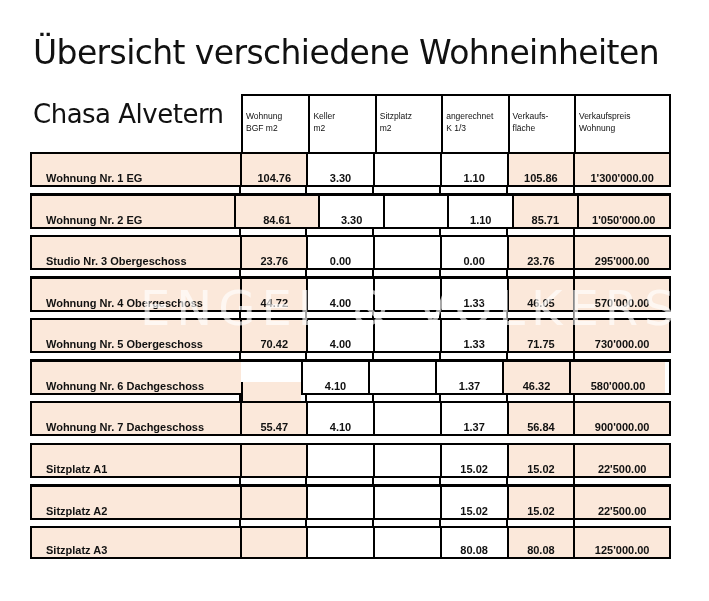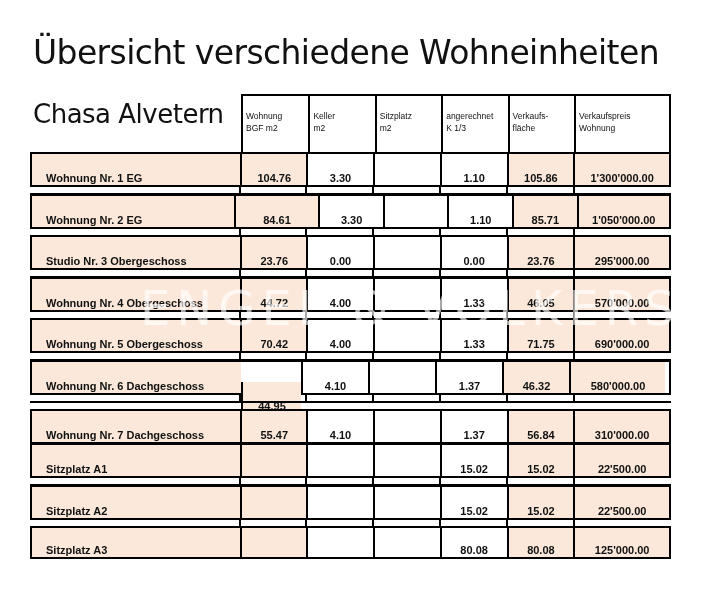--- a/index.html
+++ b/index.html
@@ -106,21 +106,21 @@
       <div class="gc" style="width: 67px;"></div>
       <div class="gc" style="width: 96px;"></div>
     </div>
     <div class="row" style="top: 318px;">
       <div class="cell fill" style="width: 209px;">Wohnung Nr. 5 Obergeschoss</div>
       <div class="cell fill" style="width: 66px;">70.42</div>
       <div class="cell" style="width: 67px;">4.00</div>
       <div class="cell" style="width: 67px;"></div>
       <div class="cell" style="width: 67px;">1.33</div>
       <div class="cell fill" style="width: 67px;">71.75</div>
-      <div class="cell fill" style="width: 96px;">690'000.00</div>
+      <div class="cell fill" style="width: 96px;">730'000.00</div>
     </div>
     <div class="gap" style="top: 353px;">
       <div class="gc" style="width: 209px;"></div>
       <div class="gc" style="width: 66px;"></div>
       <div class="gc" style="width: 67px;"></div>
       <div class="gc" style="width: 67px;"></div>
       <div class="gc" style="width: 67px;"></div>
       <div class="gc" style="width: 67px;"></div>
       <div class="gc" style="width: 96px;"></div>
     </div>
@@ -135,28 +135,28 @@
     </div>
     <div class="gap" style="top: 395px;">
       <div class="gc" style="width: 209px;"></div>
       <div class="gc" style="width: 66px;"></div>
       <div class="gc" style="width: 67px;"></div>
       <div class="gc" style="width: 67px;"></div>
       <div class="gc" style="width: 67px;"></div>
       <div class="gc" style="width: 67px;"></div>
       <div class="gc" style="width: 96px;"></div>
     </div>
-    <div class="row" style="top: 401px; margin-top: 8px;">
+    <div class="row" style="top: 401px;">
       <div class="cell fill" style="width: 209px;">Wohnung Nr. 7 Dachgeschoss</div>
       <div class="cell fill" style="width: 66px;">55.47</div>
       <div class="cell" style="width: 67px;">4.10</div>
       <div class="cell" style="width: 67px;"></div>
       <div class="cell" style="width: 67px;">1.37</div>
       <div class="cell fill" style="width: 67px;">56.84</div>
-      <div class="cell fill" style="width: 96px;">310'000.00</div>
+      <div class="cell fill" style="width: 96px;">900'000.00</div>
     </div>
     <div class="row" style="top: 443px;">
       <div class="cell fill" style="width: 209px;">Sitzplatz A1</div>
       <div class="cell fill" style="width: 66px;"></div>
       <div class="cell" style="width: 67px;"></div>
       <div class="cell" style="width: 67px;"></div>
       <div class="cell" style="width: 67px;">15.02</div>
       <div class="cell fill" style="width: 67px;">15.02</div>
       <div class="cell fill" style="width: 96px;">22'500.00</div>
     </div>

